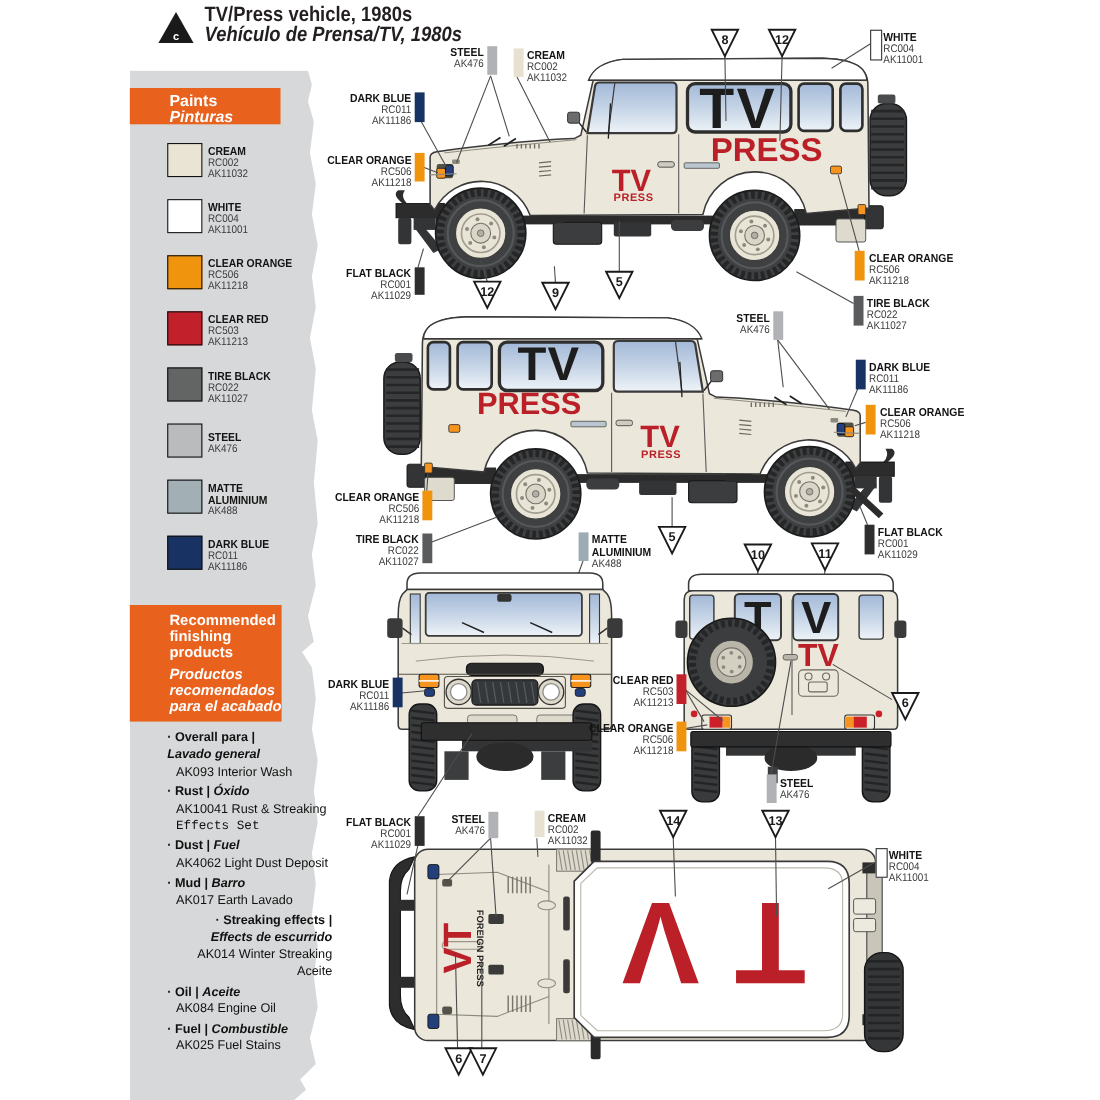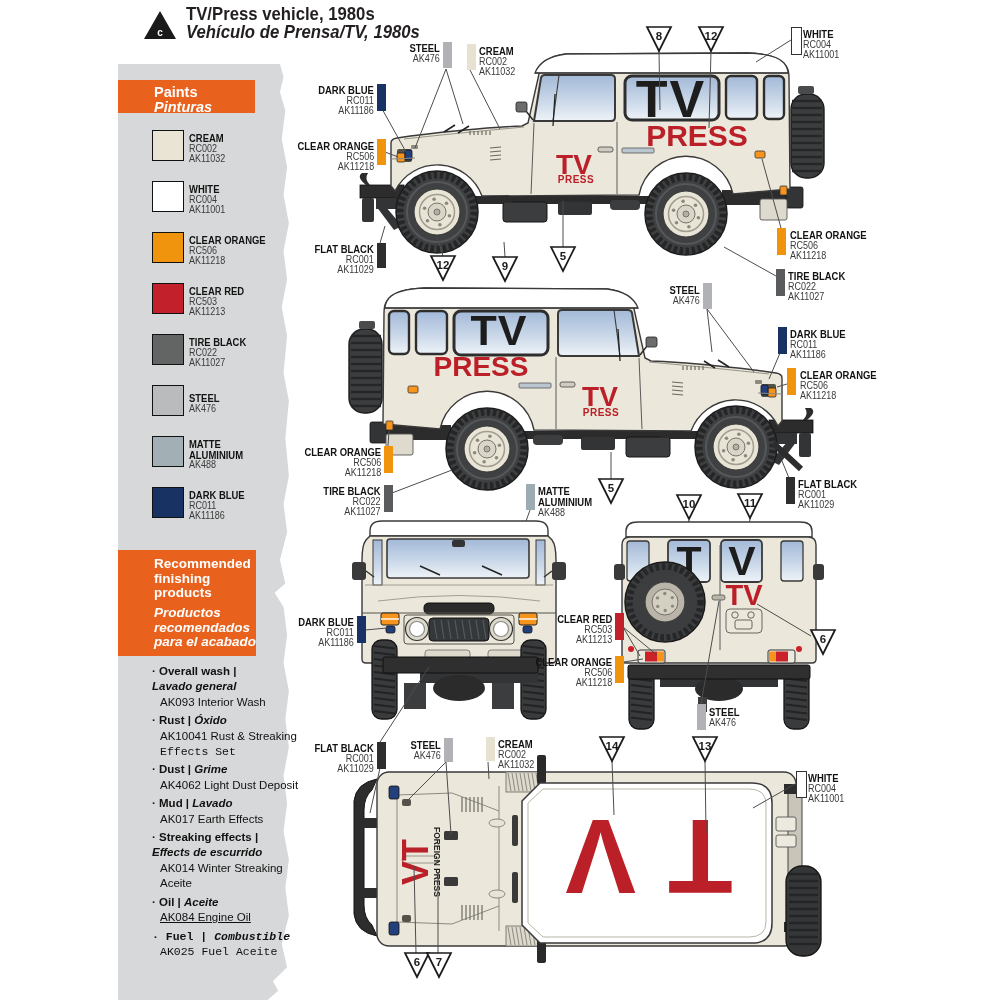--- a/index.html
+++ b/index.html
@@ -45,27 +45,27 @@
 <div class="abs lbl" style="left:189px;top:438px;"><b>MATTE</b><span style="font-weight:bold;font-size:10.5px;color:#121212;">ALUMINIUM</span><span>AK488</span></div>
 
 <div class="abs" style="left:152px;top:487px;width:30px;height:29px;background:#173263;border:1.6px solid #111;"></div>
 <div class="abs lbl" style="left:189px;top:489px;"><b>DARK BLUE</b><span>RC011</span><span>AK11186</span></div>
 
 <div class="abs" style="left:118px;top:550px;width:138px;height:106px;background:#e8611d;"></div>
 <div class="abs" style="left:154px;top:557px;color:#fff;font-size:13.5px;font-weight:bold;line-height:14.5px;">Recommended<br>finishing<br>products</div>
 <div class="abs" style="left:154px;top:606px;color:#fff;font-size:13.5px;font-weight:bold;font-style:italic;line-height:14.5px;">Productos<br>recomendados<br>para el acabado</div>
 
 <div class="abs" id="bullets" style="left:152px;top:664px;width:150px;font-size:11.5px;color:#111;line-height:15.4px;white-space:nowrap;">
-<div><b>· Overall wash |</b><br><b><i>Lavado general</i></b><br><span style="margin-left:8px;">AK093 Interior Wash</span></div>
+<div><b>· Overall para |</b><br><b><i>Lavado general</i></b><br><span style="margin-left:8px;">AK093 Interior Wash</span></div>
 <div style="margin-top:3px;"><b>· Rust | <i>Óxido</i></b><br><span style="margin-left:8px;">AK10041 Rust &amp; Streaking</span><br><span style="margin-left:8px;font-family:Liberation Mono, monospace;">Effects Set</span></div>
-<div style="margin-top:3px;"><b>· Dust | <i>Grime</i></b><br><span style="margin-left:8px;">AK4062 Light Dust Deposit</span></div>
-<div style="margin-top:3px;"><b>· Mud | <i>Lavado</i></b><br><span style="margin-left:8px;">AK017 Earth Effects</span></div>
-<div style="margin-top:3px;"><b>· Streaking effects |</b><br><b><i>Effects de escurrido</i></b><br><span style="margin-left:8px;">AK014 Winter Streaking</span><br><span style="margin-left:8px;">Aceite</span></div>
-<div style="margin-top:3px;"><b>· Oil | <i>Aceite</i></b><br><span style="margin-left:8px;text-decoration:underline;">AK084 Engine Oil</span></div>
-<div style="margin-top:3px;font-family:Liberation Mono, monospace;"><b>· Fuel | <i>Combustible</i></b><br><span style="margin-left:8px;">AK025 Fuel Aceite</span></div>
+<div style="margin-top:3px;"><b>· Dust | <i>Fuel</i></b><br><span style="margin-left:8px;">AK4062 Light Dust Deposit</span></div>
+<div style="margin-top:3px;"><b>· Mud | <i>Barro</i></b><br><span style="margin-left:8px;">AK017 Earth Lavado</span></div>
+<div style="margin-top:3px;text-align:right;"><b>· Streaking effects |</b><br><b><i>Effects de escurrido</i></b><br><span style="margin-left:8px;">AK014 Winter Streaking</span><br><span style="margin-left:8px;">Aceite</span></div>
+<div style="margin-top:3px;"><b>· Oil | <i>Aceite</i></b><br><span style="margin-left:8px;">AK084 Engine Oil</span></div>
+<div style="margin-top:3px;"><b>· Fuel | <i>Combustible</i></b><br><span style="margin-left:8px;">AK025 Fuel Stains</span></div>
 </div>
 
 <svg class="abs" style="left:140px;top:8px;" width="40" height="34" viewBox="0 0 40 34">
   <polygon points="4,31 36,31 20,3" fill="#1a1a1a"></polygon>
   <text x="20" y="28" text-anchor="middle" font-size="10" font-weight="bold" fill="#ffffff" font-family="Liberation Sans">c</text>
 </svg>
 <div class="abs" style="left:186px;top:6px;font-size:19px;font-weight:bold;color:#231f20;line-height:16px;transform:scaleX(0.88);transform-origin:0 0;">TV/Press vehicle, 1980s</div>
 <div class="abs" style="left:186px;top:24px;font-size:19px;font-weight:bold;font-style:italic;color:#231f20;line-height:16px;transform:scaleX(0.88);transform-origin:0 0;">Vehículo de Prensa/TV, 1980s</div>
 
 <svg class="abs" id="main" style="left:0;top:0;" width="1000" height="1000" viewBox="0 0 1000 1000">

